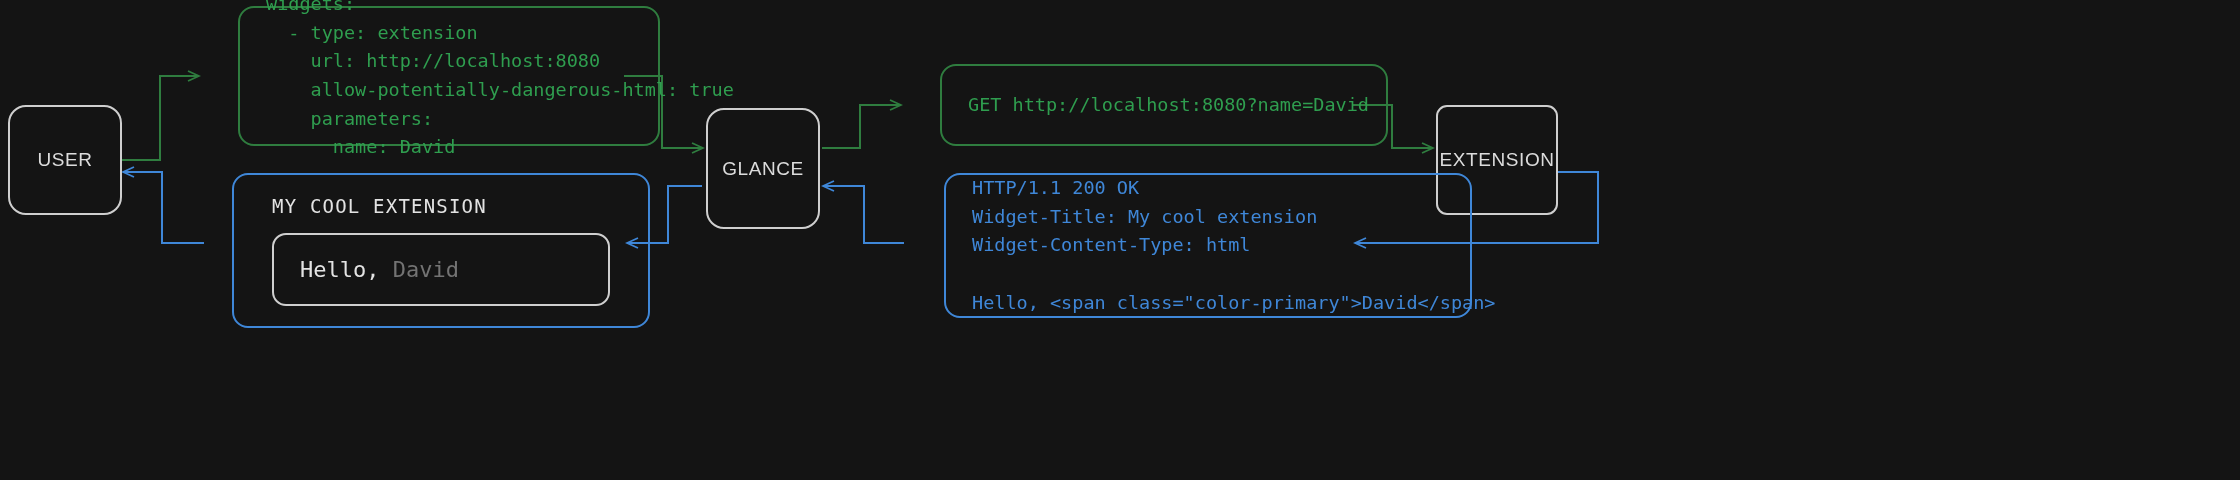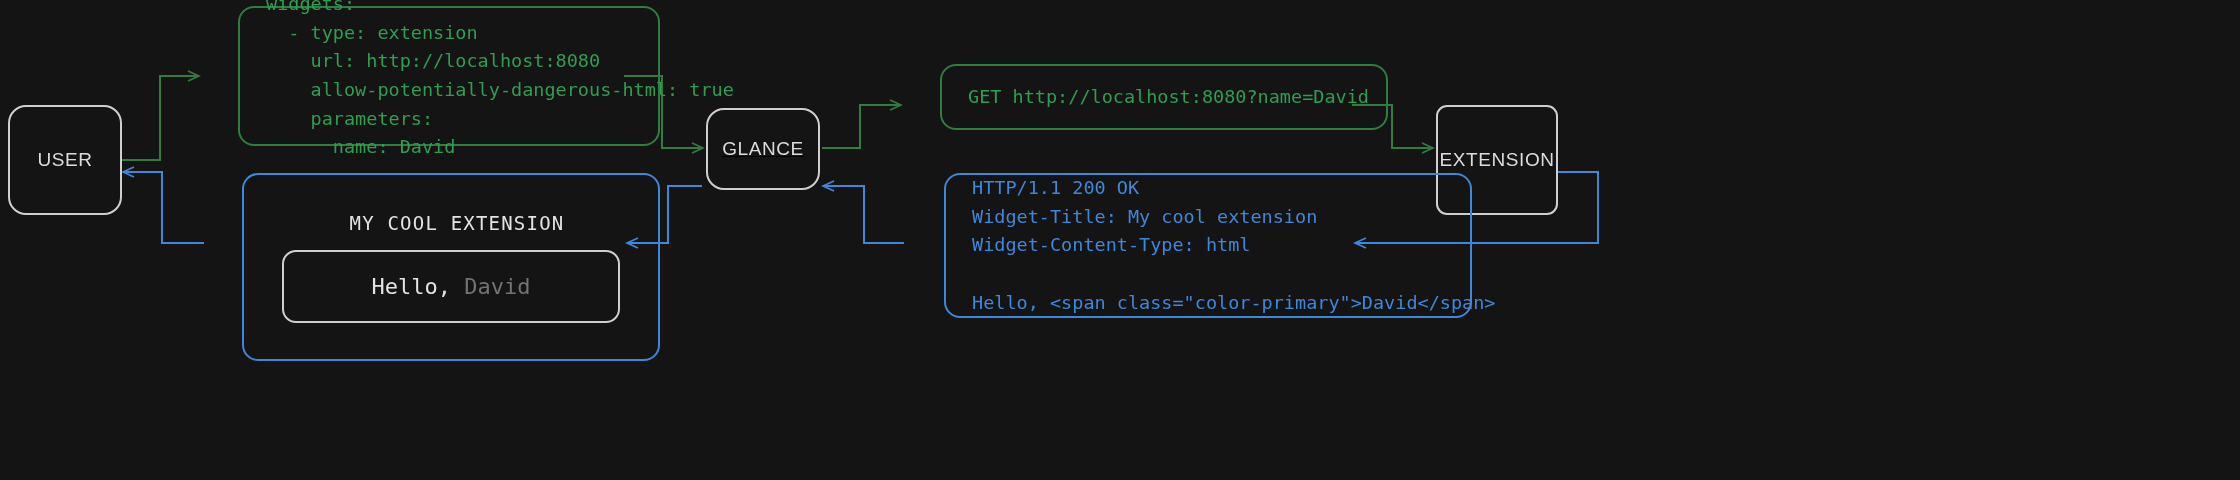--- a/index.html
+++ b/index.html
@@ -132,39 +132,39 @@
 
   <div class="msgbox green" style="left:202px; top:6px; width:422px; height:140px;">
     <pre class="code green"><span>widgets:</span>
 <span>  - type: extension</span>
 <span>    url: http://localhost:8080</span>
 <span>    allow-potentially-dangerous-html: true</span>
 <span>    parameters:</span>
 <span>      name: David</span></pre>
   </div>
 
-  <div class="node node-actor" style="left:706px; top:108px; width:114px; height:82px;text-decoration:underline;">
+  <div class="node node-actor" style="left:706px; top:108px; width:114px; height:121px;">
     <span class="actor-label">GLANCE</span>
   </div>
 
-  <div class="msgbox green" style="left:904px; top:64px; width:448px; height:66px;justify-content:center;">
+  <div class="msgbox green" style="left:904px; top:64px; width:448px; height:82px;justify-content:center;">
     <pre class="code green"><span>GET http://localhost:8080?name=David</span></pre>
   </div>
 
   <div class="node node-actor" style="left:1436px; top:105px; width:122px; height:110px;border-radius:11px;">
     <span class="actor-label">EXTENSION</span>
   </div>
 
   <div class="msgbox blue" style="left:908px; top:173px; width:528px; height:145px;">
     <pre class="code blue"><span>HTTP/1.1 200 OK</span>
 <span>Widget-Title: My cool extension</span>
 <span>Widget-Content-Type: html</span>
 <span class="blank"></span><span>Hello, &lt;span class="color-primary"&gt;David&lt;/span&gt;</span></pre>
   </div>
 
-  <div class="msgbox blue" style="left:206px; top:173px; width:418px; height:188px;text-align:center;">
+  <div class="msgbox blue" style="left:196px; top:173px; width:418px; height:155px;">
     <div class="widget-title">MY COOL EXTENSION</div>
     <div class="widget-inner">
       <span class="widget-text">Hello, </span><span class="widget-text accent">David</span>
     </div>
   </div>
 
 </div>
 
 </body></html>

